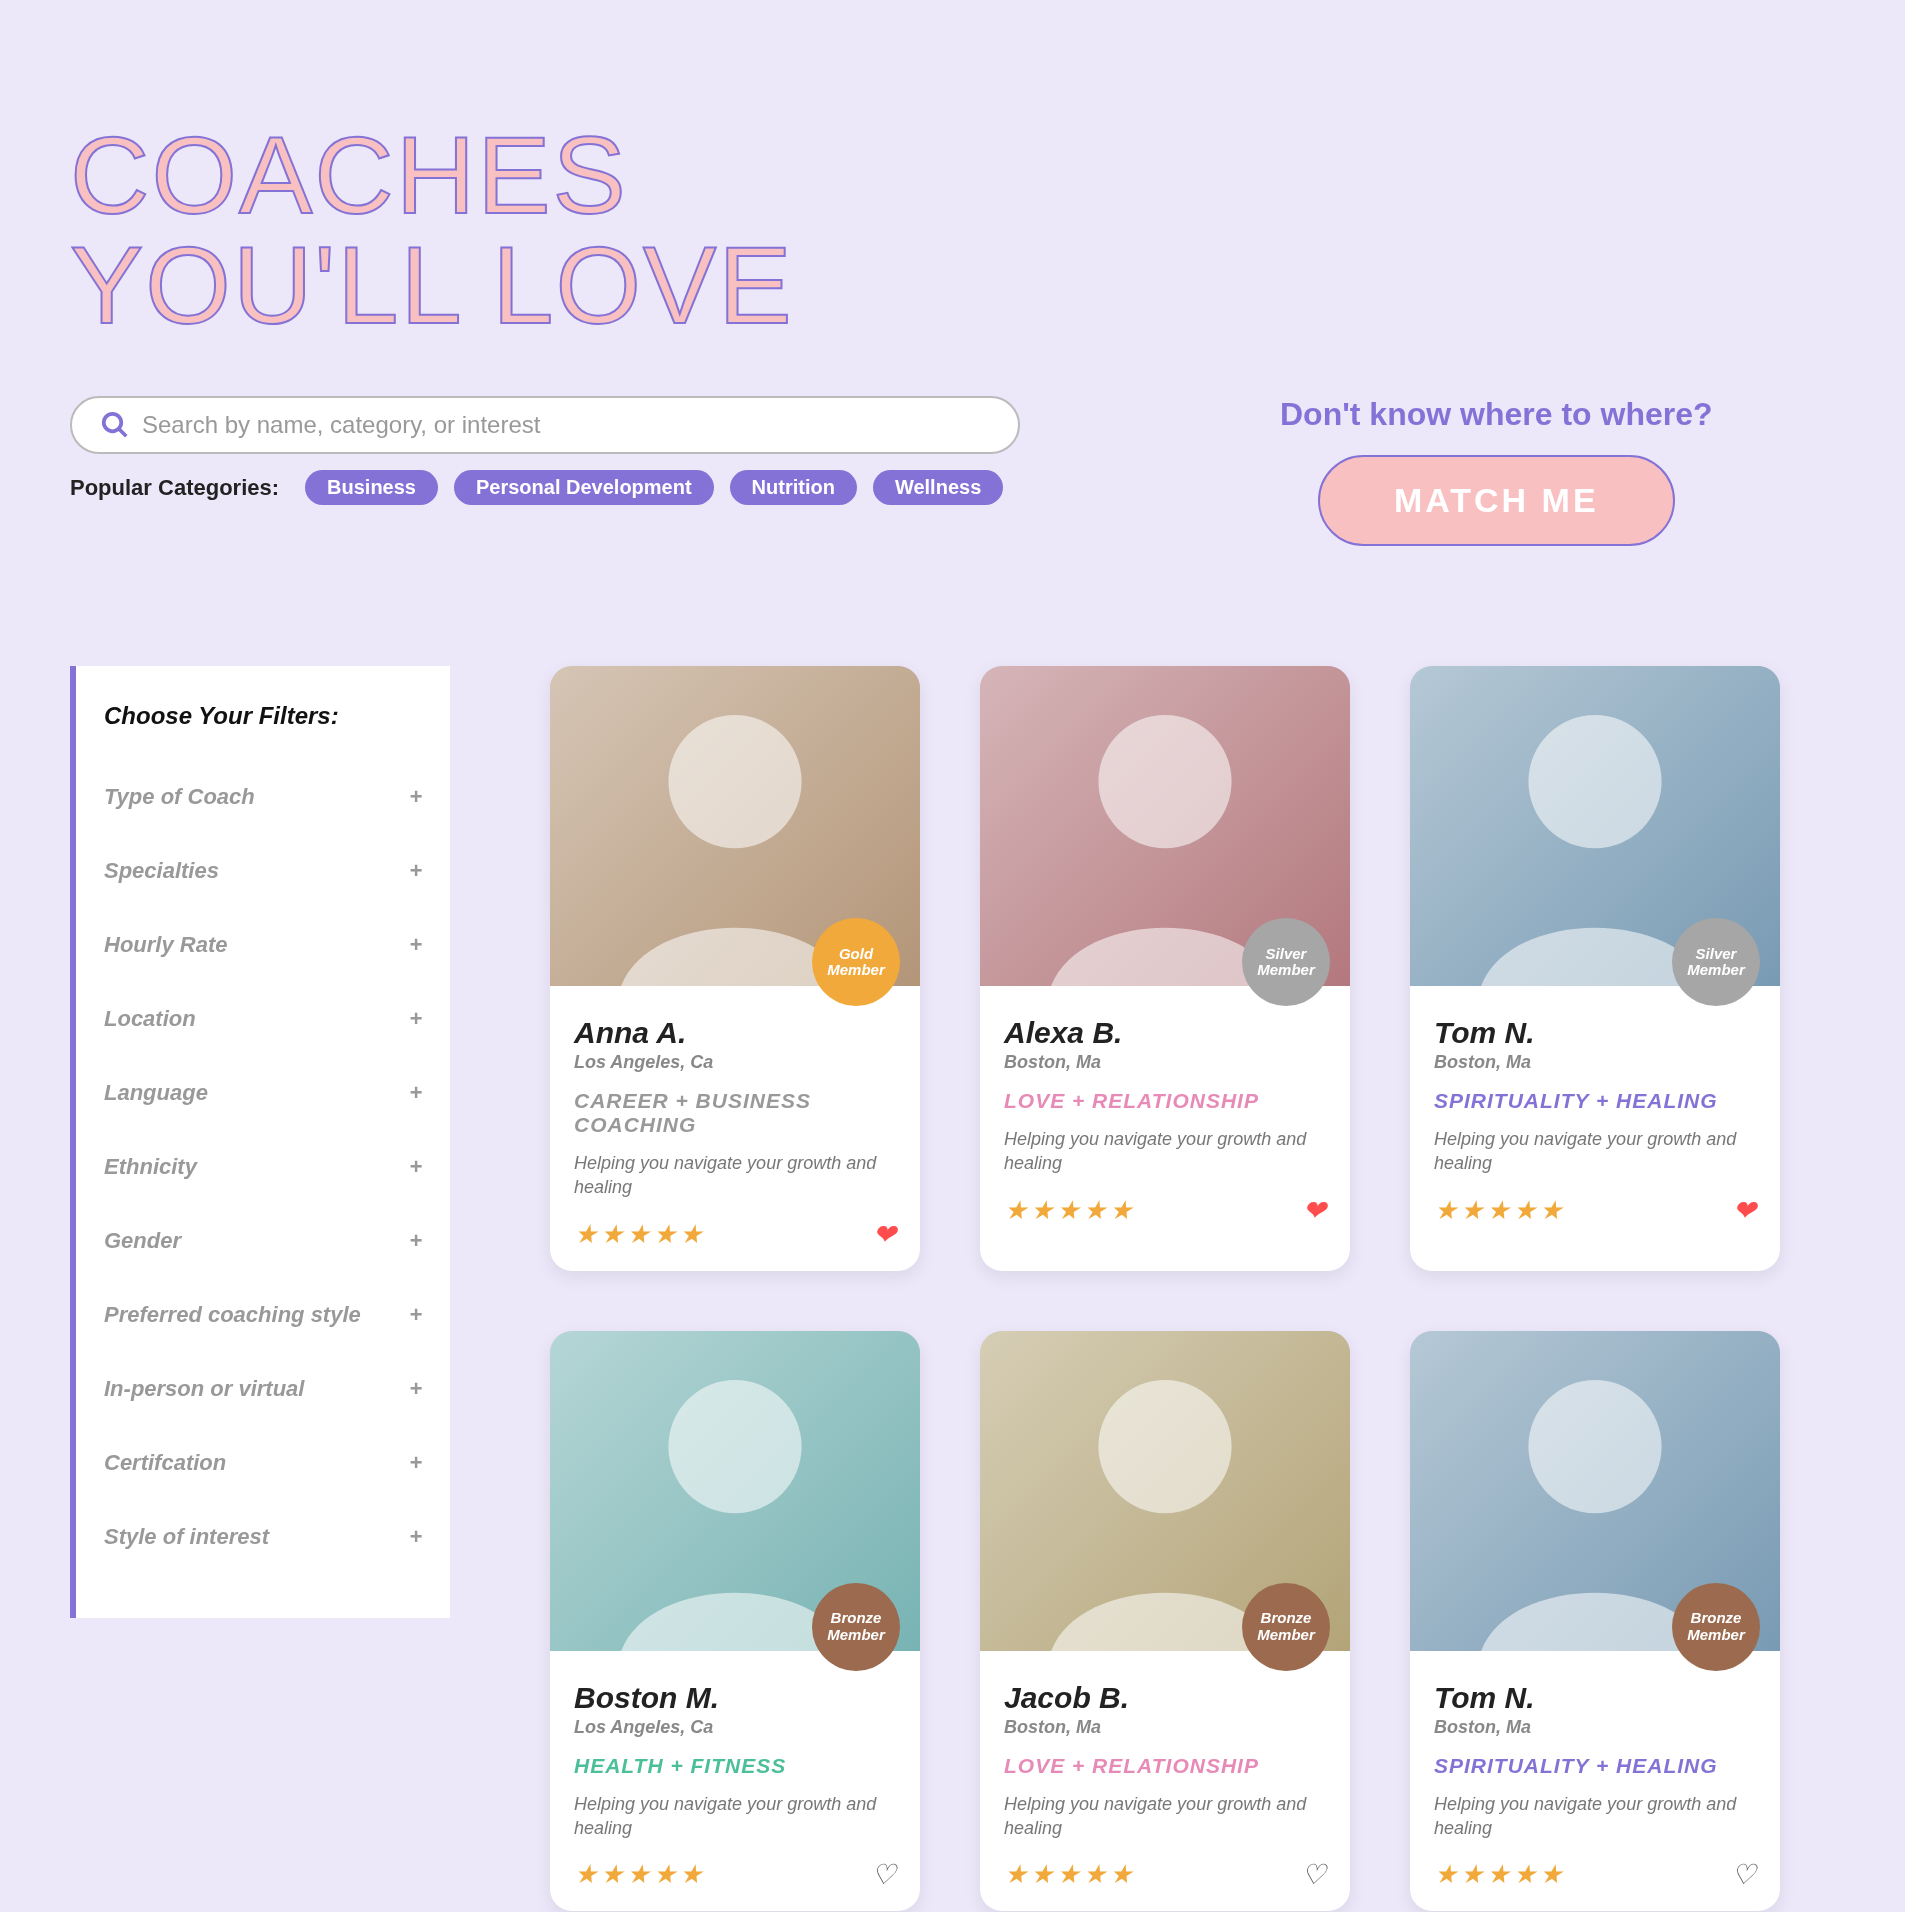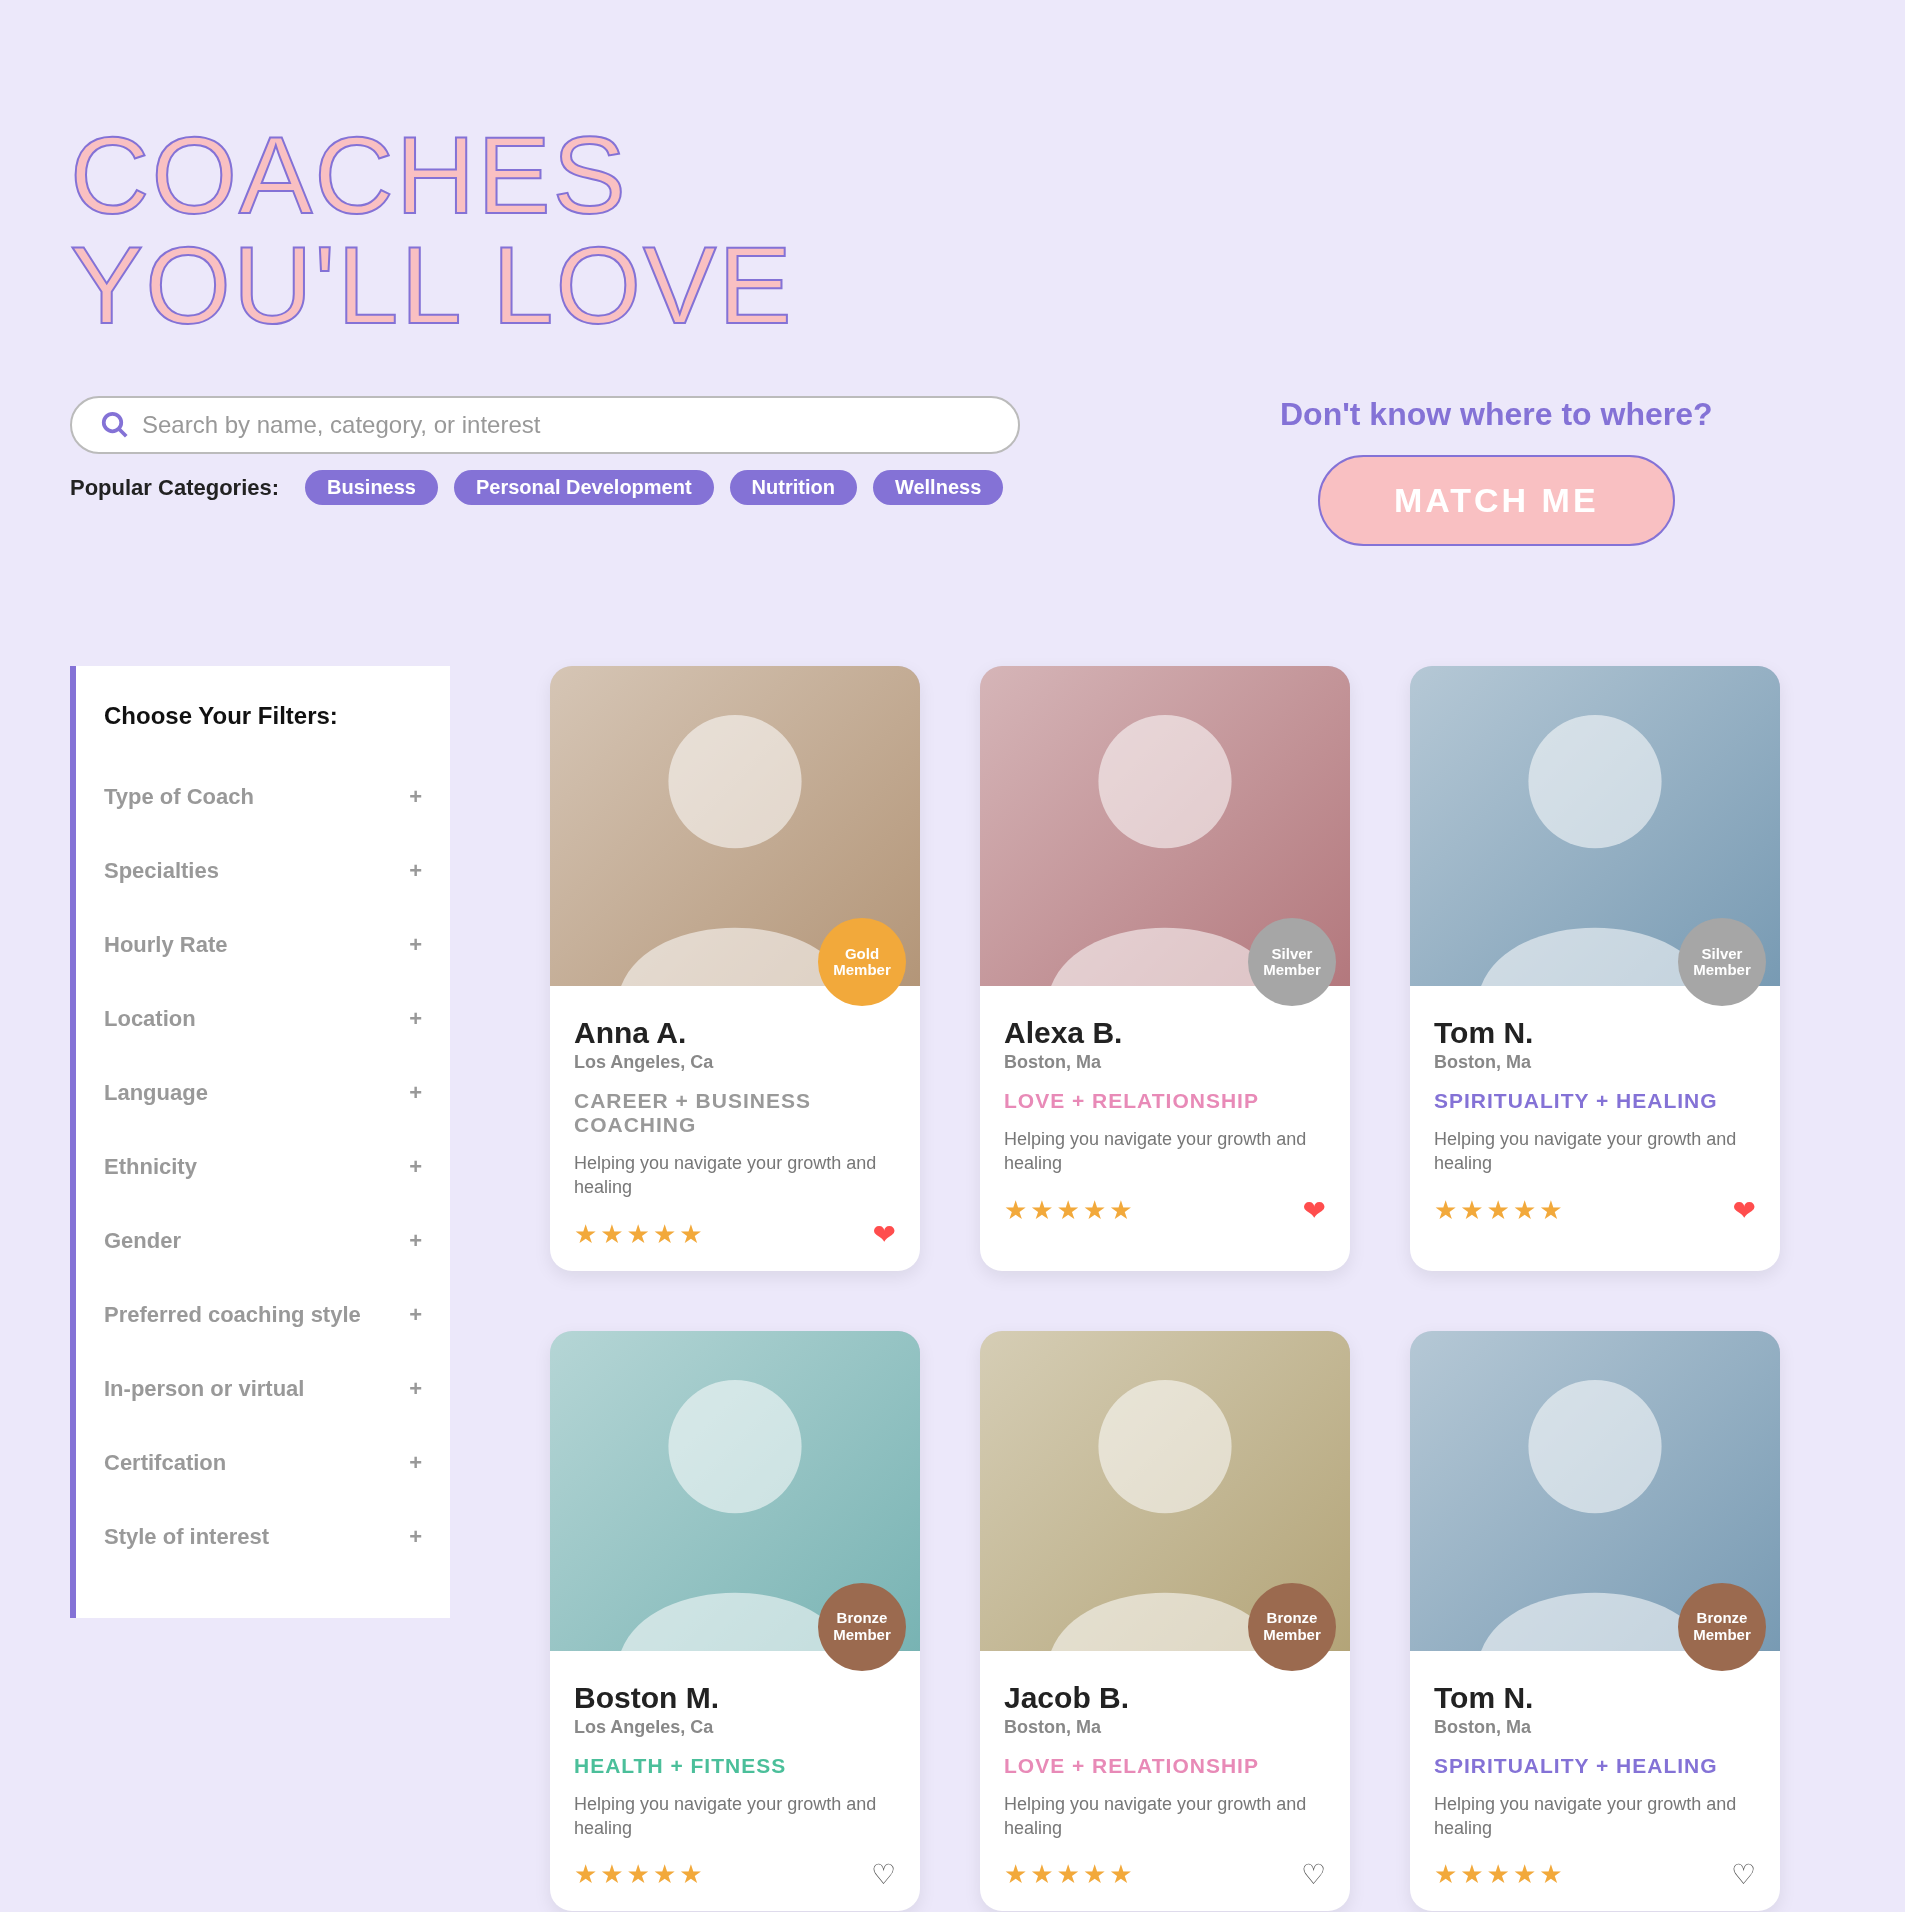--- a/index.html
+++ b/index.html
@@ -81,20 +81,21 @@
     padding: 24px 74px;
     border-radius: 999px;
     cursor: pointer;
   }
 
   .main-row {
     display: flex;
     gap: 100px;
     margin-top: 120px;
     align-items: flex-start;
+    font-style: italic;
   }
 
   .filters-panel {
     width: 380px;
     background: #fff;
     border-left: 6px solid #8472d6;
     padding: 36px 28px 44px 28px;
   }
   .filters-title { font-size: 24px; font-weight: 800; color: #111; margin-bottom: 30px; }
   .filter-item {
@@ -125,21 +126,21 @@
   }
   .card-photo {
     width: 100%;
     height: 320px;
     position: relative;
     background: linear-gradient(135deg,#d9d2ee,#b8afdb);
   }
   .card-photo svg { width: 100%; height: 100%; display: block; }
   .member-badge {
     position: absolute;
-    right: 14px;
+    right: 20px;
     bottom: -20px;
     width: 88px;
     height: 88px;
     border-radius: 50%;
     display: flex;
     flex-direction: column;
     align-items: center;
     justify-content: center;
     color: #fff;
     font-size: 15px;

